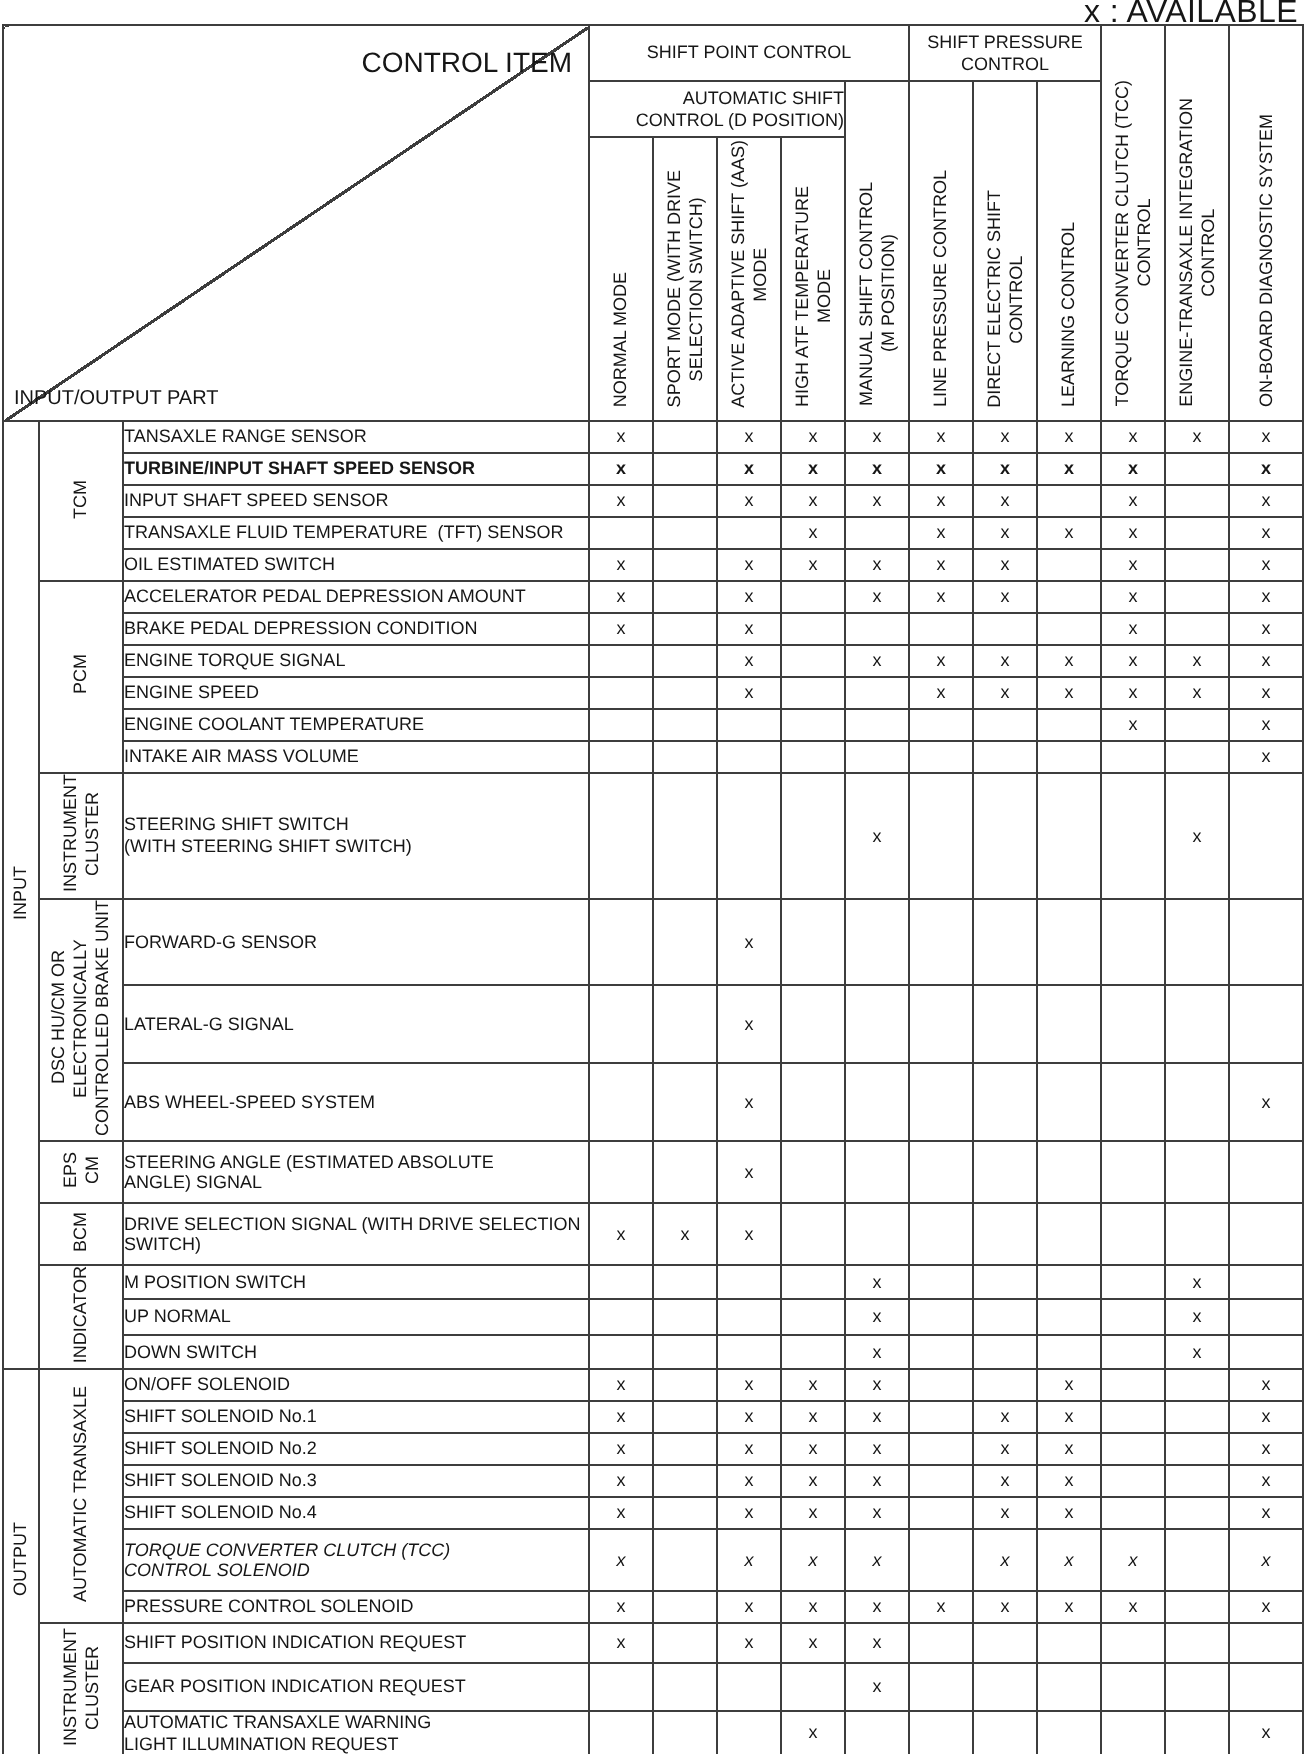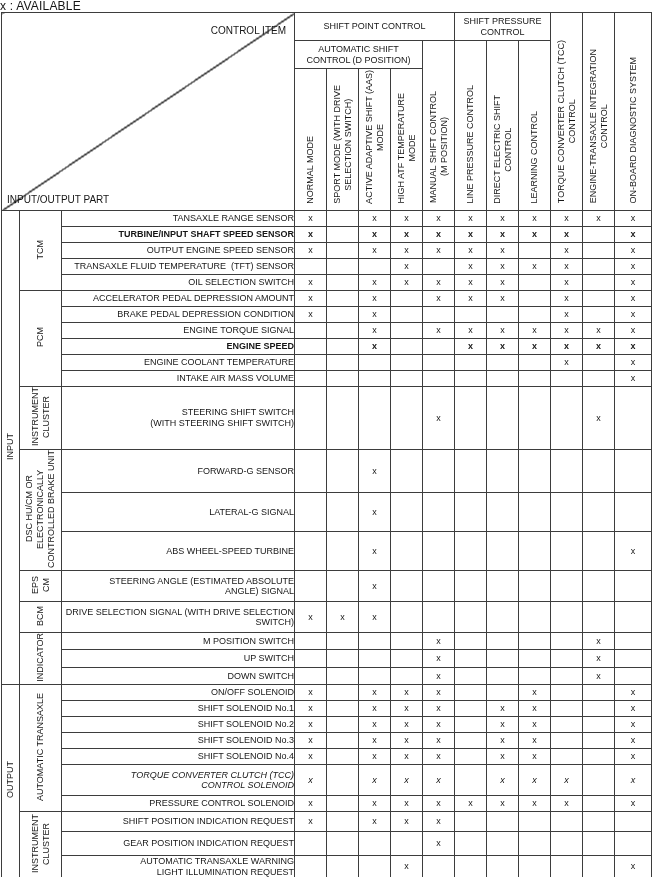--- a/index.html
+++ b/index.html
@@ -2,56 +2,56 @@
 <html><head>
 <meta charset="utf-8">
 <style>
   html,body { margin:0; padding:0; }
   body {
     width:654px; height:877px; background:#ffffff; overflow:hidden;
     font-family:"Liberation Sans", sans-serif; color:#161616;
     -webkit-font-smoothing:antialiased;
   }
   .legend {
-    height:11px; font-size:12px; line-height:11px;
+    height:11px; text-align:right; font-size:16px; line-height:11px;
     padding:1px 5px 0 0; letter-spacing:0.2px;
   }
   table.matrix {
     border-collapse:collapse; table-layout:fixed; margin-left:1px;
     background:#fff;
   }
   table.matrix td {
     border:1px solid #3d3d3d; padding:0; overflow:hidden;
     font-size:9px; line-height:10.5px; color:#161616;
   }
   td.corner {
     position:relative;
     background:linear-gradient(to bottom right,
       #fff calc(50% - 0.8px), #3d3d3d calc(50% - 0.8px),
       #3d3d3d calc(50% + 0.8px), #fff calc(50% + 0.8px));
   }
-  td.corner .corner-top  { position:absolute; top:13px; right:8px; font-size:10px;padding-left:12px; }
+  td.corner .corner-top  { position:absolute; top:13px; right:8px; font-size:14px;padding-left:12px; }
   td.corner .corner-bot  { position:absolute; bottom:5px; left:5px; font-size:10px; }
   td.grouphead {
     text-align:center; vertical-align:middle; font-size:10px;
     line-height:11.5px; white-space:pre-line;
   }
   td.subhead {
-    text-align:center; vertical-align:middle; font-size:10px;
+    text-align:right; vertical-align:middle; font-size:10px;
     line-height:11.5px; padding:0 0 0 4px; white-space:pre-line;
   }
   td.colhead { text-align:center; vertical-align:bottom; }
   .vt {
     display:inline-block; writing-mode:vertical-rl; transform:rotate(180deg);
     white-space:pre-line; font-size:9px; line-height:11px;
   }
   td.colhead .vt { margin-bottom:4px; }
   td.sectioncell, td.groupcell { text-align:center; vertical-align:middle; }
   td.rowlabel {
-    vertical-align:middle; padding:1px 2px 1px 5px; white-space:pre-wrap;text-align:right;
+    vertical-align:middle; padding:1px 2px 1px 5px; white-space:pre-wrap;
   }
   td.markcell { text-align:center; vertical-align:middle; font-size:9.5px; }
 </style>
 </head>
 <body>
 
 <div class="legend">x : AVAILABLE</div>
 
 <table class="matrix">
   <colgroup id="cg">
@@ -128,21 +128,21 @@
         <td class="markcell">x</td>
         <td class="markcell">x</td>
         <td class="markcell">x</td>
         <td class="markcell">x</td>
         <td class="markcell">x</td>
         <td class="markcell">x</td>
         <td class="markcell"></td>
         <td class="markcell">x</td>
       </tr>
       <tr style="height: 16px;">
-        <td class="rowlabel">OUTPUT ENGINE SPEED SENSOR</td>
+        <td class="rowlabel">INPUT SHAFT SPEED SENSOR</td>
         <td class="markcell">x</td>
         <td class="markcell"></td>
         <td class="markcell">x</td>
         <td class="markcell">x</td>
         <td class="markcell">x</td>
         <td class="markcell">x</td>
         <td class="markcell">x</td>
         <td class="markcell"></td>
         <td class="markcell">x</td>
         <td class="markcell"></td>
@@ -156,21 +156,21 @@
         <td class="markcell">x</td>
         <td class="markcell"></td>
         <td class="markcell">x</td>
         <td class="markcell">x</td>
         <td class="markcell">x</td>
         <td class="markcell">x</td>
         <td class="markcell"></td>
         <td class="markcell">x</td>
       </tr>
       <tr style="height: 16px;">
-        <td class="rowlabel">OIL SELECTION SWITCH</td>
+        <td class="rowlabel">OIL ESTIMATED SWITCH</td>
         <td class="markcell">x</td>
         <td class="markcell"></td>
         <td class="markcell">x</td>
         <td class="markcell">x</td>
         <td class="markcell">x</td>
         <td class="markcell">x</td>
         <td class="markcell">x</td>
         <td class="markcell"></td>
         <td class="markcell">x</td>
         <td class="markcell"></td>
@@ -212,21 +212,21 @@
         <td class="markcell">x</td>
         <td class="markcell"></td>
         <td class="markcell">x</td>
         <td class="markcell">x</td>
         <td class="markcell">x</td>
         <td class="markcell">x</td>
         <td class="markcell">x</td>
         <td class="markcell">x</td>
         <td class="markcell">x</td>
       </tr>
-      <tr style="height: 16px; font-weight: bold;">
+      <tr style="height: 16px;">
         <td class="rowlabel">ENGINE SPEED</td>
         <td class="markcell"></td>
         <td class="markcell"></td>
         <td class="markcell">x</td>
         <td class="markcell"></td>
         <td class="markcell"></td>
         <td class="markcell">x</td>
         <td class="markcell">x</td>
         <td class="markcell">x</td>
         <td class="markcell">x</td>
@@ -303,21 +303,21 @@
         <td class="markcell"></td>
         <td class="markcell"></td>
         <td class="markcell"></td>
         <td class="markcell"></td>
         <td class="markcell"></td>
         <td class="markcell"></td>
         <td class="markcell"></td>
         <td class="markcell"></td>
       </tr>
       <tr style="height: 38px;">
-        <td class="rowlabel">ABS WHEEL-SPEED TURBINE</td>
+        <td class="rowlabel">ABS WHEEL-SPEED SYSTEM</td>
         <td class="markcell"></td>
         <td class="markcell"></td>
         <td class="markcell">x</td>
         <td class="markcell"></td>
         <td class="markcell"></td>
         <td class="markcell"></td>
         <td class="markcell"></td>
         <td class="markcell"></td>
         <td class="markcell"></td>
         <td class="markcell"></td>
@@ -365,21 +365,21 @@
         <td class="markcell"></td>
         <td class="markcell">x</td>
         <td class="markcell"></td>
         <td class="markcell"></td>
         <td class="markcell"></td>
         <td class="markcell"></td>
         <td class="markcell">x</td>
         <td class="markcell"></td>
       </tr>
       <tr style="height: 14px;">
-        <td class="rowlabel">UP SWITCH</td>
+        <td class="rowlabel">UP NORMAL</td>
         <td class="markcell"></td>
         <td class="markcell"></td>
         <td class="markcell"></td>
         <td class="markcell"></td>
         <td class="markcell">x</td>
         <td class="markcell"></td>
         <td class="markcell"></td>
         <td class="markcell"></td>
         <td class="markcell"></td>
         <td class="markcell">x</td>

